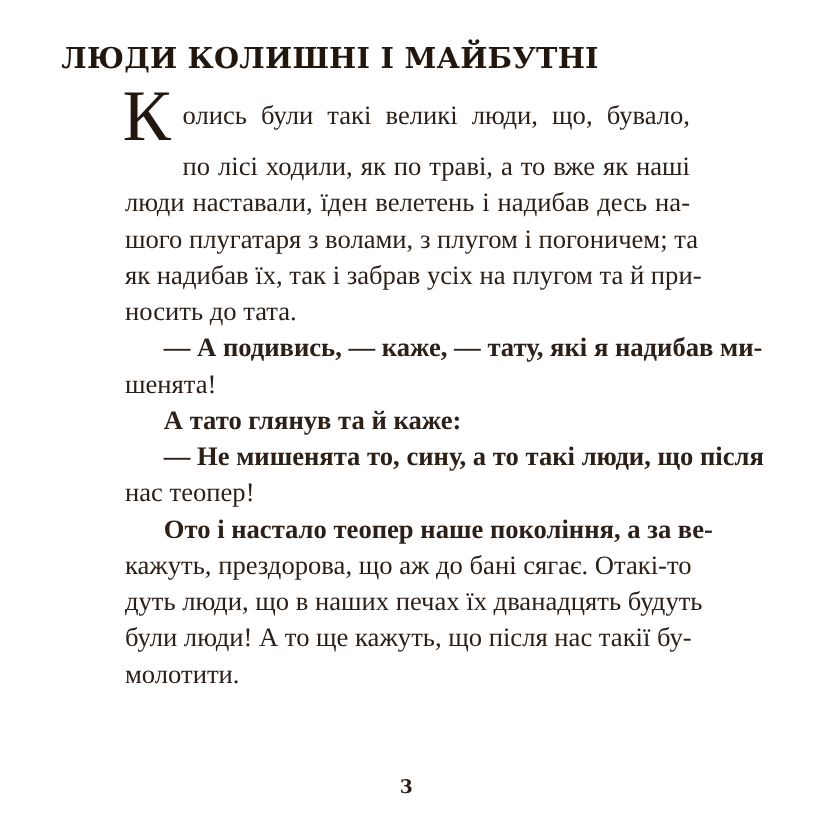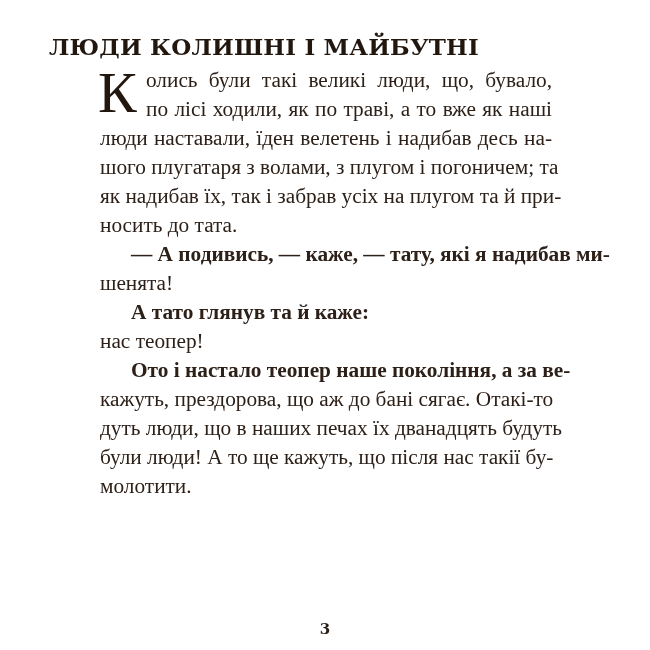--- a/index.html
+++ b/index.html
@@ -47,20 +47,21 @@
     }
     .line.last {
       text-align-last: left;
     }
     .line.indent {
       padding-left: 31px;
       font-weight: bold;
     }
     .line.dc {
       padding-left: 46px;
+      margin-top: 12px;
     }
     .drop-cap {
       position: absolute;
       left: -2px;
       top: -2px;
       font-family: "Liberation Serif", "DejaVu Serif", serif;
       font-size: 58px;
       line-height: 58px;
       color: #22170f;
     }
@@ -87,20 +88,21 @@
 
     <span class="line dc">олись були такі великі люди, що, бувало,</span>
     <span class="line dc">по лісі ходили, як по траві, а то вже як наші</span>
     <span class="line">люди наставали, їден велетень і надибав десь на-</span>
     <span class="line">шого плугатаря з волами, з плугом і погоничем; та</span>
     <span class="line">як надибав їх, так і забрав усіх на плугом та й при-</span>
     <span class="line last">носить до тата.</span>
     <span class="line indent">— А подивись, — каже, — тату, які я надибав ми-</span>
     <span class="line last">шенята!</span>
     <span class="line indent last">А тато глянув та й каже:</span>
+    <span class="line indent">— Не мишенята то, сину, а то такі люди, що після</span>
     <span class="line last">нас теопер!</span>
     <span class="line indent">Ото і настало теопер наше покоління, а за ве-</span>
     <span class="line">кажуть, прездорова, що аж до бані сягає. Отакі-то</span>
     <span class="line">дуть люди, що в наших печах їх дванадцять будуть</span>
     <span class="line">були люди! А то ще кажуть, що після нас такії бу-</span>
     <span class="line last">молотити.</span>
   </div>
 
   <div class="page-number">3</div>
 </div>

